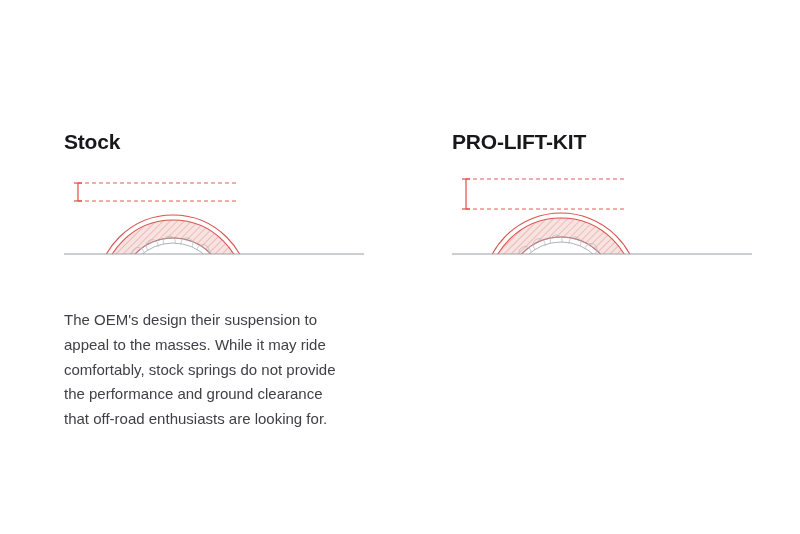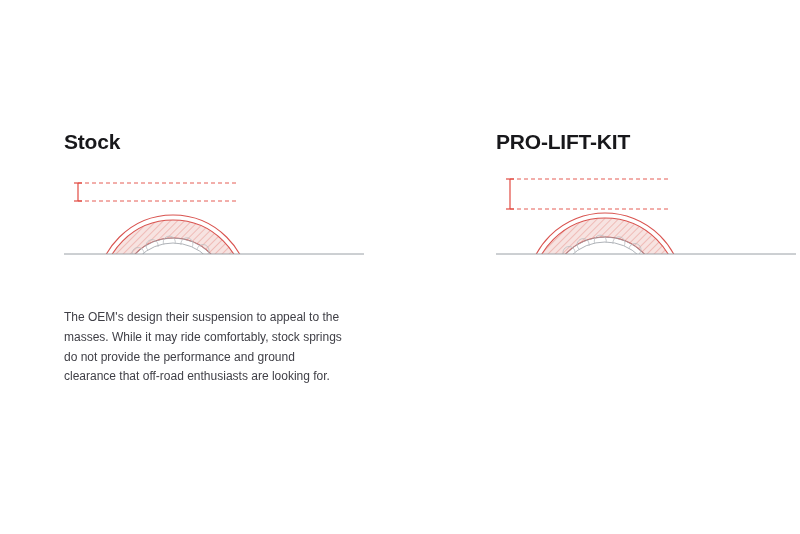--- a/index.html
+++ b/index.html
@@ -18,21 +18,21 @@
     position: relative;
     width: 800px;
     height: 481px;
   }
   .panel {
     position: absolute;
     top: 130px;
     width: 300px;
   }
   .panel-left  { left: 64px; }
-  .panel-right { left: 452px; margin-left: 44px; }
+  .panel-right { left: 452px; }
 
   .panel-title {
     font-size: 21px;
     font-weight: bold;
     letter-spacing: -0.2px;
     color: #18181b;
     margin: 0 0 18px 0;
     line-height: 1.1;
   }
 
@@ -40,21 +40,21 @@
     position: relative;
     width: 300px;
     height: 115px;
     margin-bottom: 22px;
   }
   .figure svg {
     display: block;
   }
 
   .caption {
-    font-size: 12px;
+    font-size: 15px;
     line-height: 1.65;
     color: #3f3f46;
     width: 286px;
     margin: 0;
   }
 </style>
 </head>
 <body>
 
 <div class="page">

